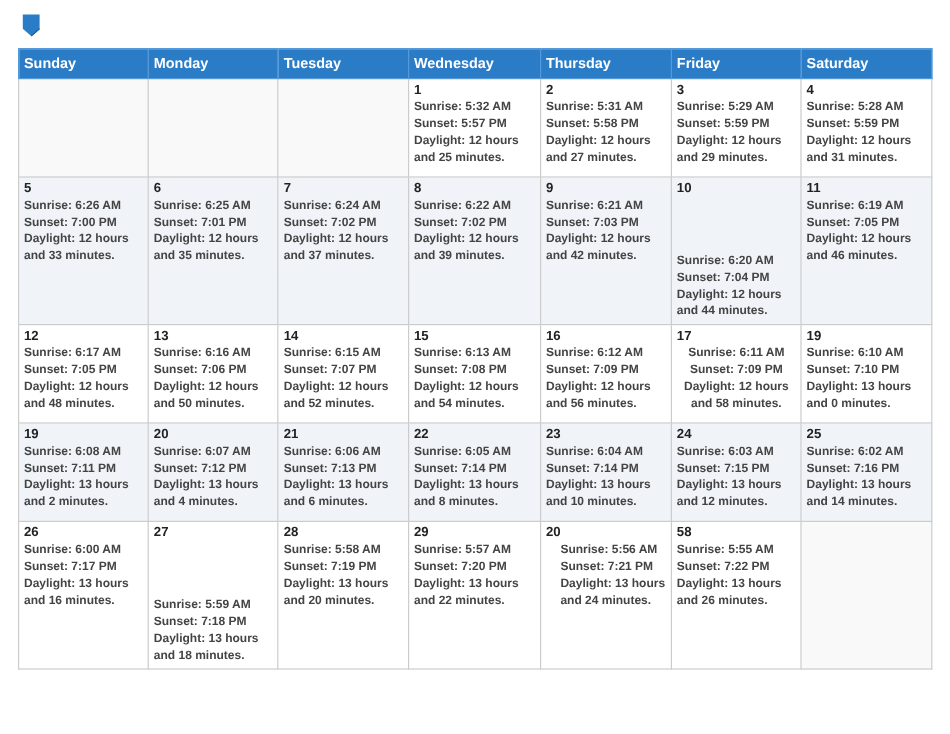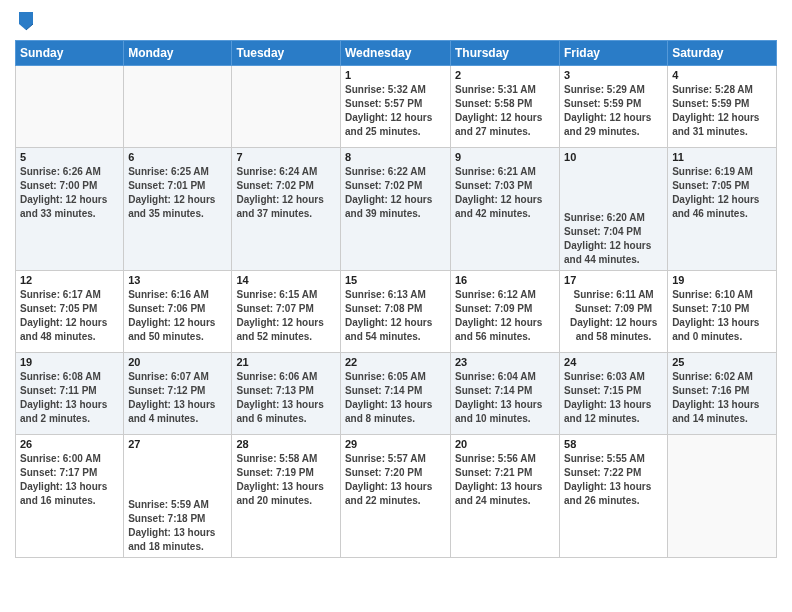--- a/index.html
+++ b/index.html
@@ -347,21 +347,21 @@
           </td>
           <td>
             <span class="day-num">29</span>
             <div class="day-info" style="white-space: pre-line;">Sunrise: 5:57 AM
 Sunset: 7:20 PM
 Daylight: 13 hours
 and 22 minutes.</div>
           </td>
           <td>
             <span class="day-num">20</span>
-            <div class="day-info" style="white-space: pre-line;">Sunrise: 5:56 AM
+            <div class="day-info" style="white-space: pre-line; margin-left: 12px;">Sunrise: 5:56 AM
 Sunset: 7:21 PM
 Daylight: 13 hours
 and 24 minutes.</div>
           </td>
           <td>
             <span class="day-num">58</span>
             <div class="day-info" style="white-space: pre-line;">Sunrise: 5:55 AM
 Sunset: 7:22 PM
 Daylight: 13 hours
 and 26 minutes.</div>

